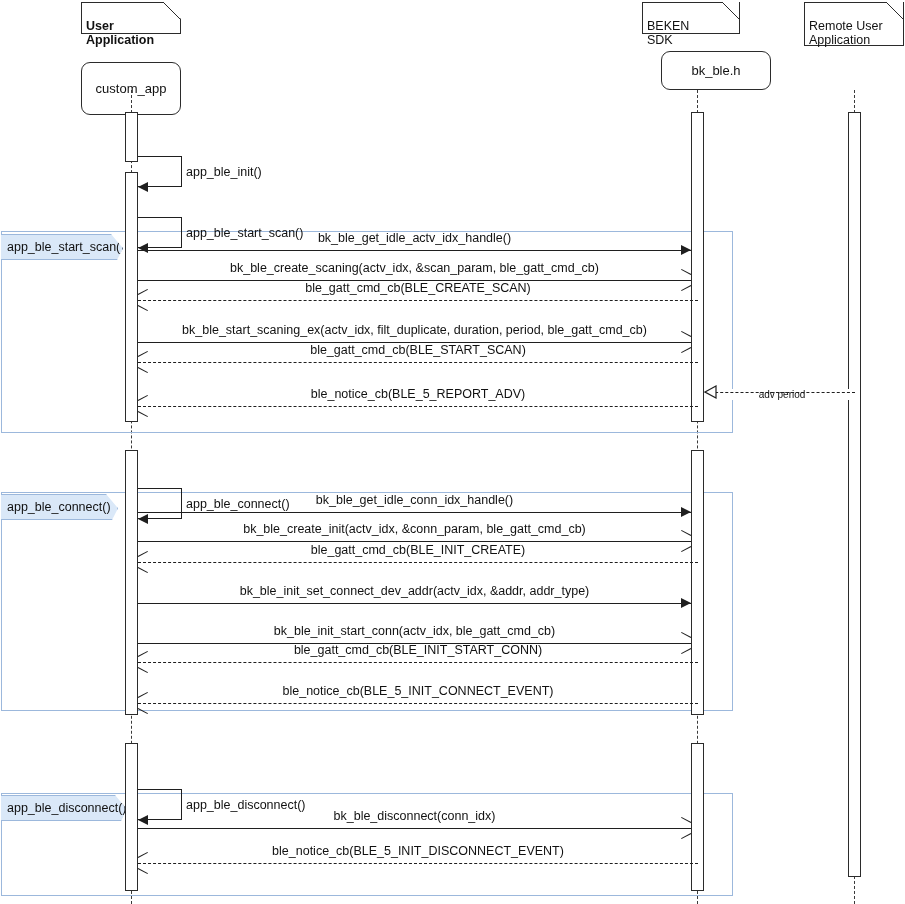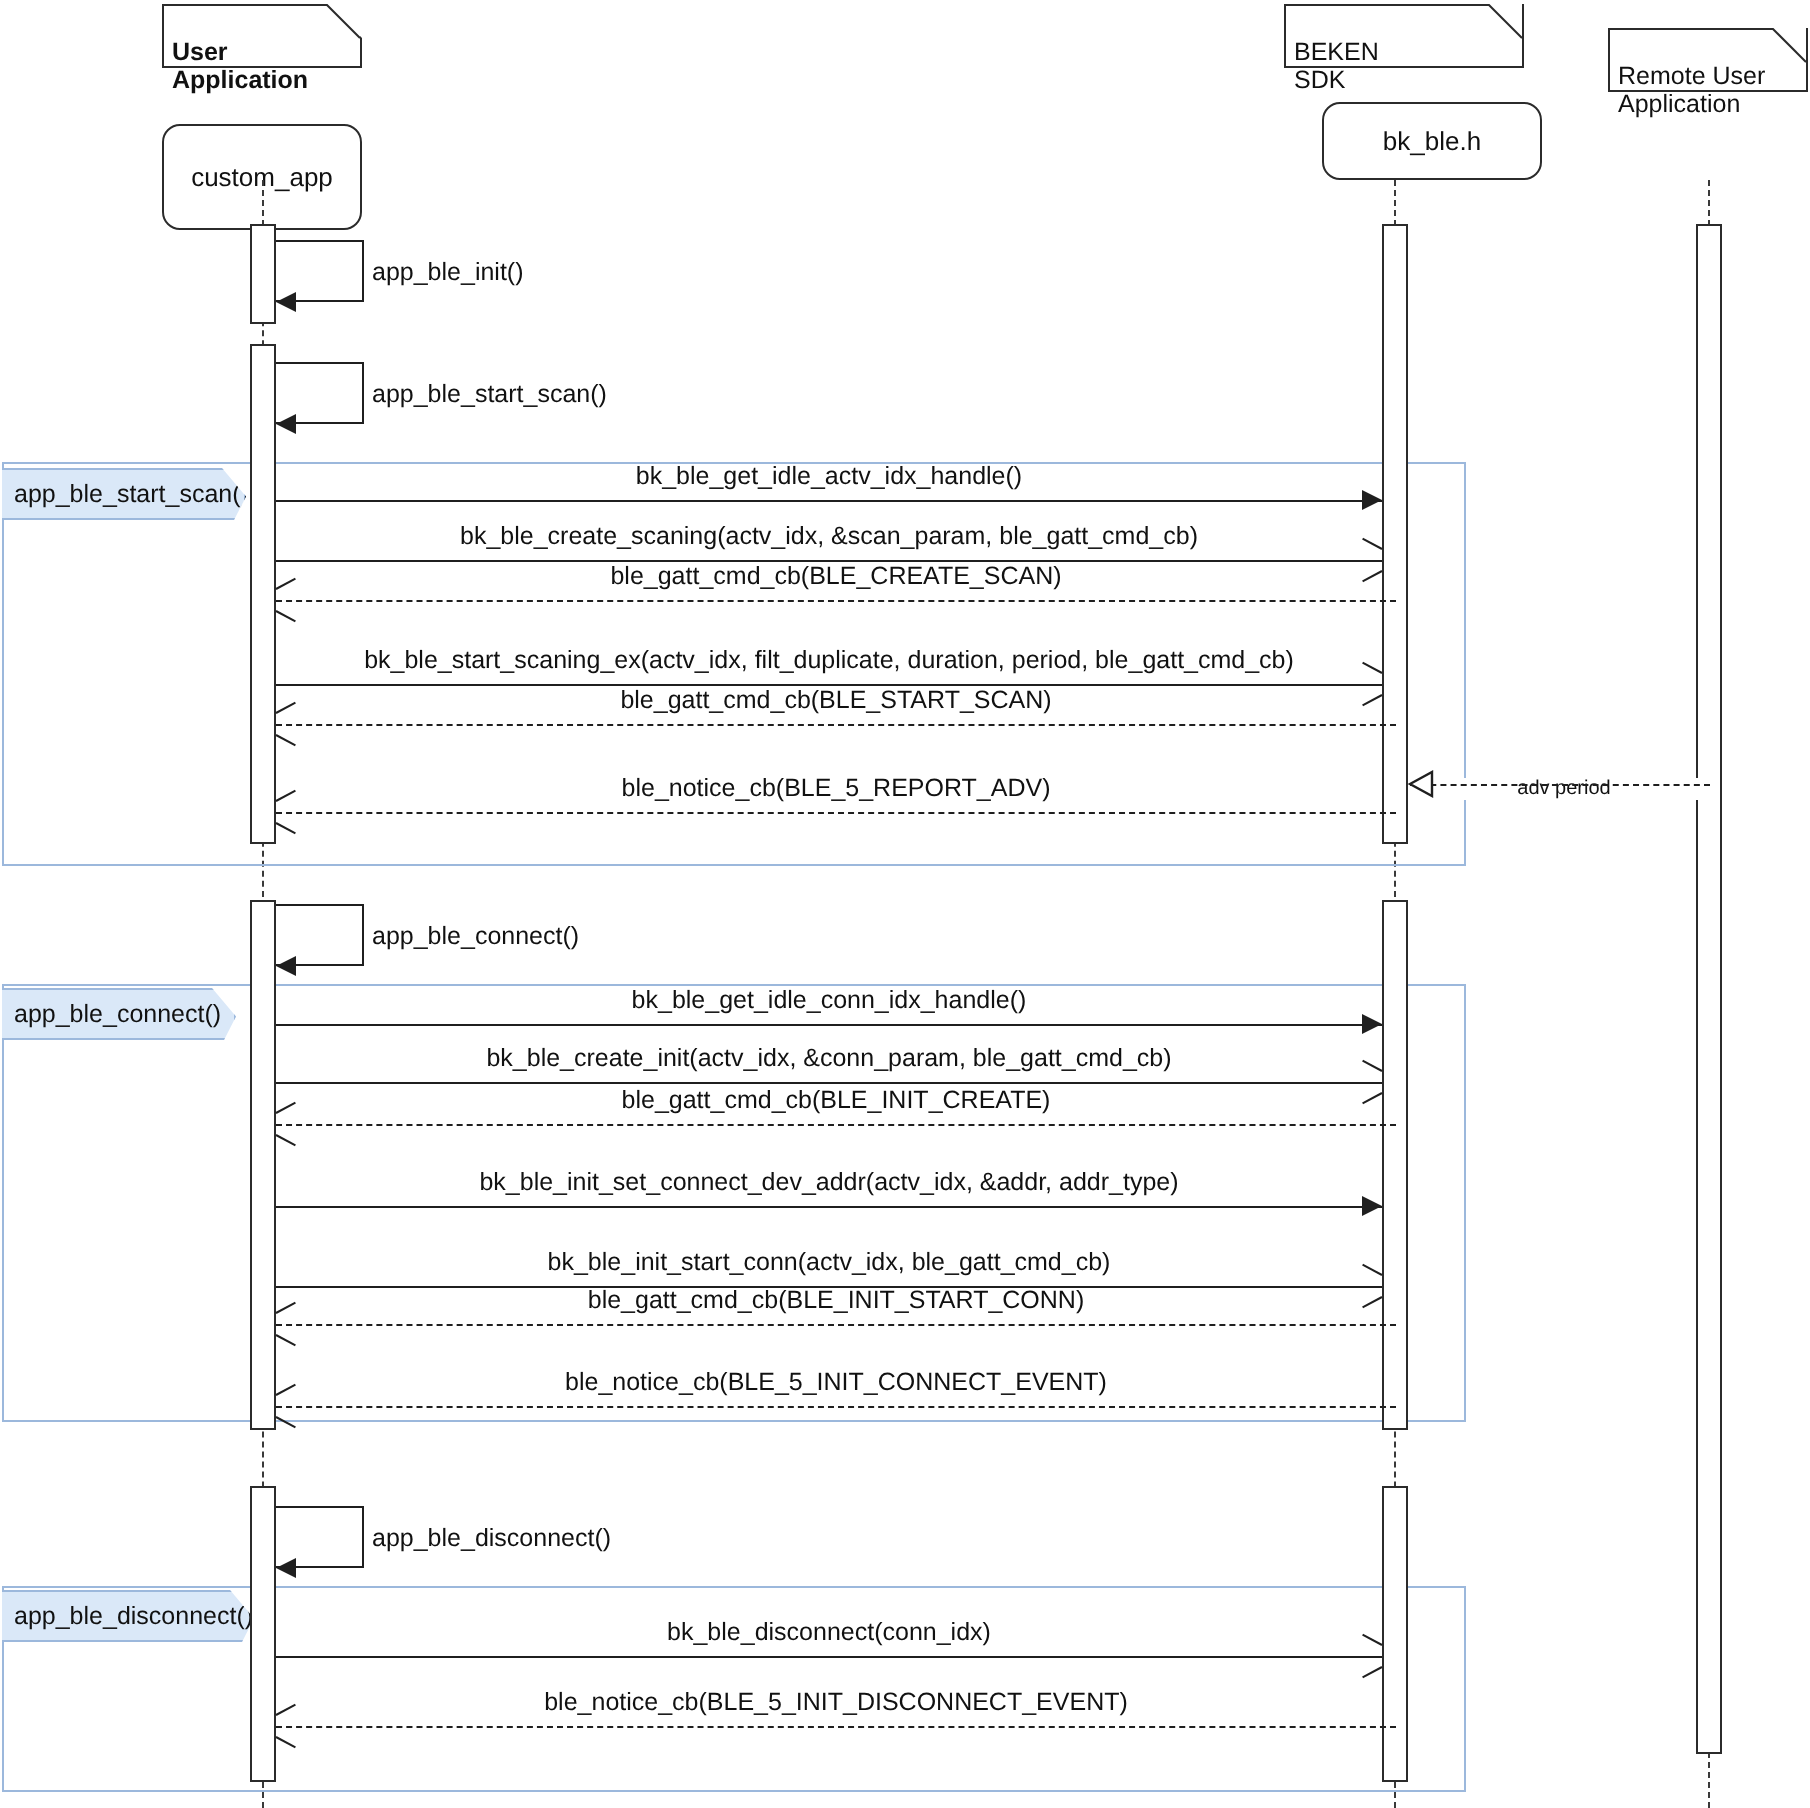--- a/index.html
+++ b/index.html
@@ -124,21 +124,21 @@
   
   .ah-open-l{left:0;margin-top:-6px;width:11px;height:12px;}
   .ah-open-l::before,.ah-open-l::after{
     content:"";position:absolute;left:0;width:11px;height:0;
     border-top:1.3px solid #1f1f1f;
   }
   .ah-open-l::before{top:0;transform-origin:left center;transform:rotate(-28deg);}
   .ah-open-l::after{top:11px;transform-origin:left center;transform:rotate(28deg);}
 
   
-  .selfcall{position:absolute;}
+  .selfcall{position:absolute;margin-top:36px;}
   .selfcall .top,.selfcall .bot{
     position:absolute;left:0;height:0;width:100%;
     border-top:1.3px solid #1f1f1f;
   }
   .selfcall .top{top:0;}
   .selfcall .bot{bottom:0;}
   .selfcall .right{
     position:absolute;right:0;top:0;bottom:0;width:0;
     border-left:1.3px solid #1f1f1f;
   }
@@ -170,30 +170,30 @@
     <span>User
 Application</span>
     <span class="foldline"></span>
     <svg width="18" height="18" style="position:absolute;top:-1px;right:-1px;">
       <polygon points="0,0 17,17 17,0" fill="#ffffff" stroke="none"></polygon>
       <polyline points="0,0 17,17" fill="none" stroke="#2b2b2b" stroke-width="1"></polyline>
       <polyline points="0,0 0,0" fill="none" stroke="#2b2b2b" stroke-width="1"></polyline>
     </svg>
   </div>
 
-  <div class="note" style="left:642px;top:2px;width:120px;height:32px;">
+  <div class="note" style="left:642px;top:2px;width:98px;height:32px;">
     <span>BEKEN
 SDK</span>
     <svg width="18" height="18" style="position:absolute;top:-1px;right:-1px;">
       <polygon points="0,0 17,17 17,0" fill="#ffffff" stroke="none"></polygon>
       <polyline points="0,0 17,17" fill="none" stroke="#2b2b2b" stroke-width="1"></polyline>
     </svg>
   </div>
 
-  <div class="note" style="left:804px;top:14px;width:100px;height:32px;">
+  <div class="note" style="left:804px;top:2px;width:100px;height:44px;">
     <span>Remote User
 Application</span>
     <svg width="18" height="18" style="position:absolute;top:-1px;right:-1px;">
       <polygon points="0,0 17,17 17,0" fill="#ffffff" stroke="none"></polygon>
       <polyline points="0,0 17,17" fill="none" stroke="#2b2b2b" stroke-width="1"></polyline>
     </svg>
   </div>
 
   <div class="head" style="left:81px;top:62px;width:100px;height:53px;align-items:center;">
     <span>custom_app</span>

